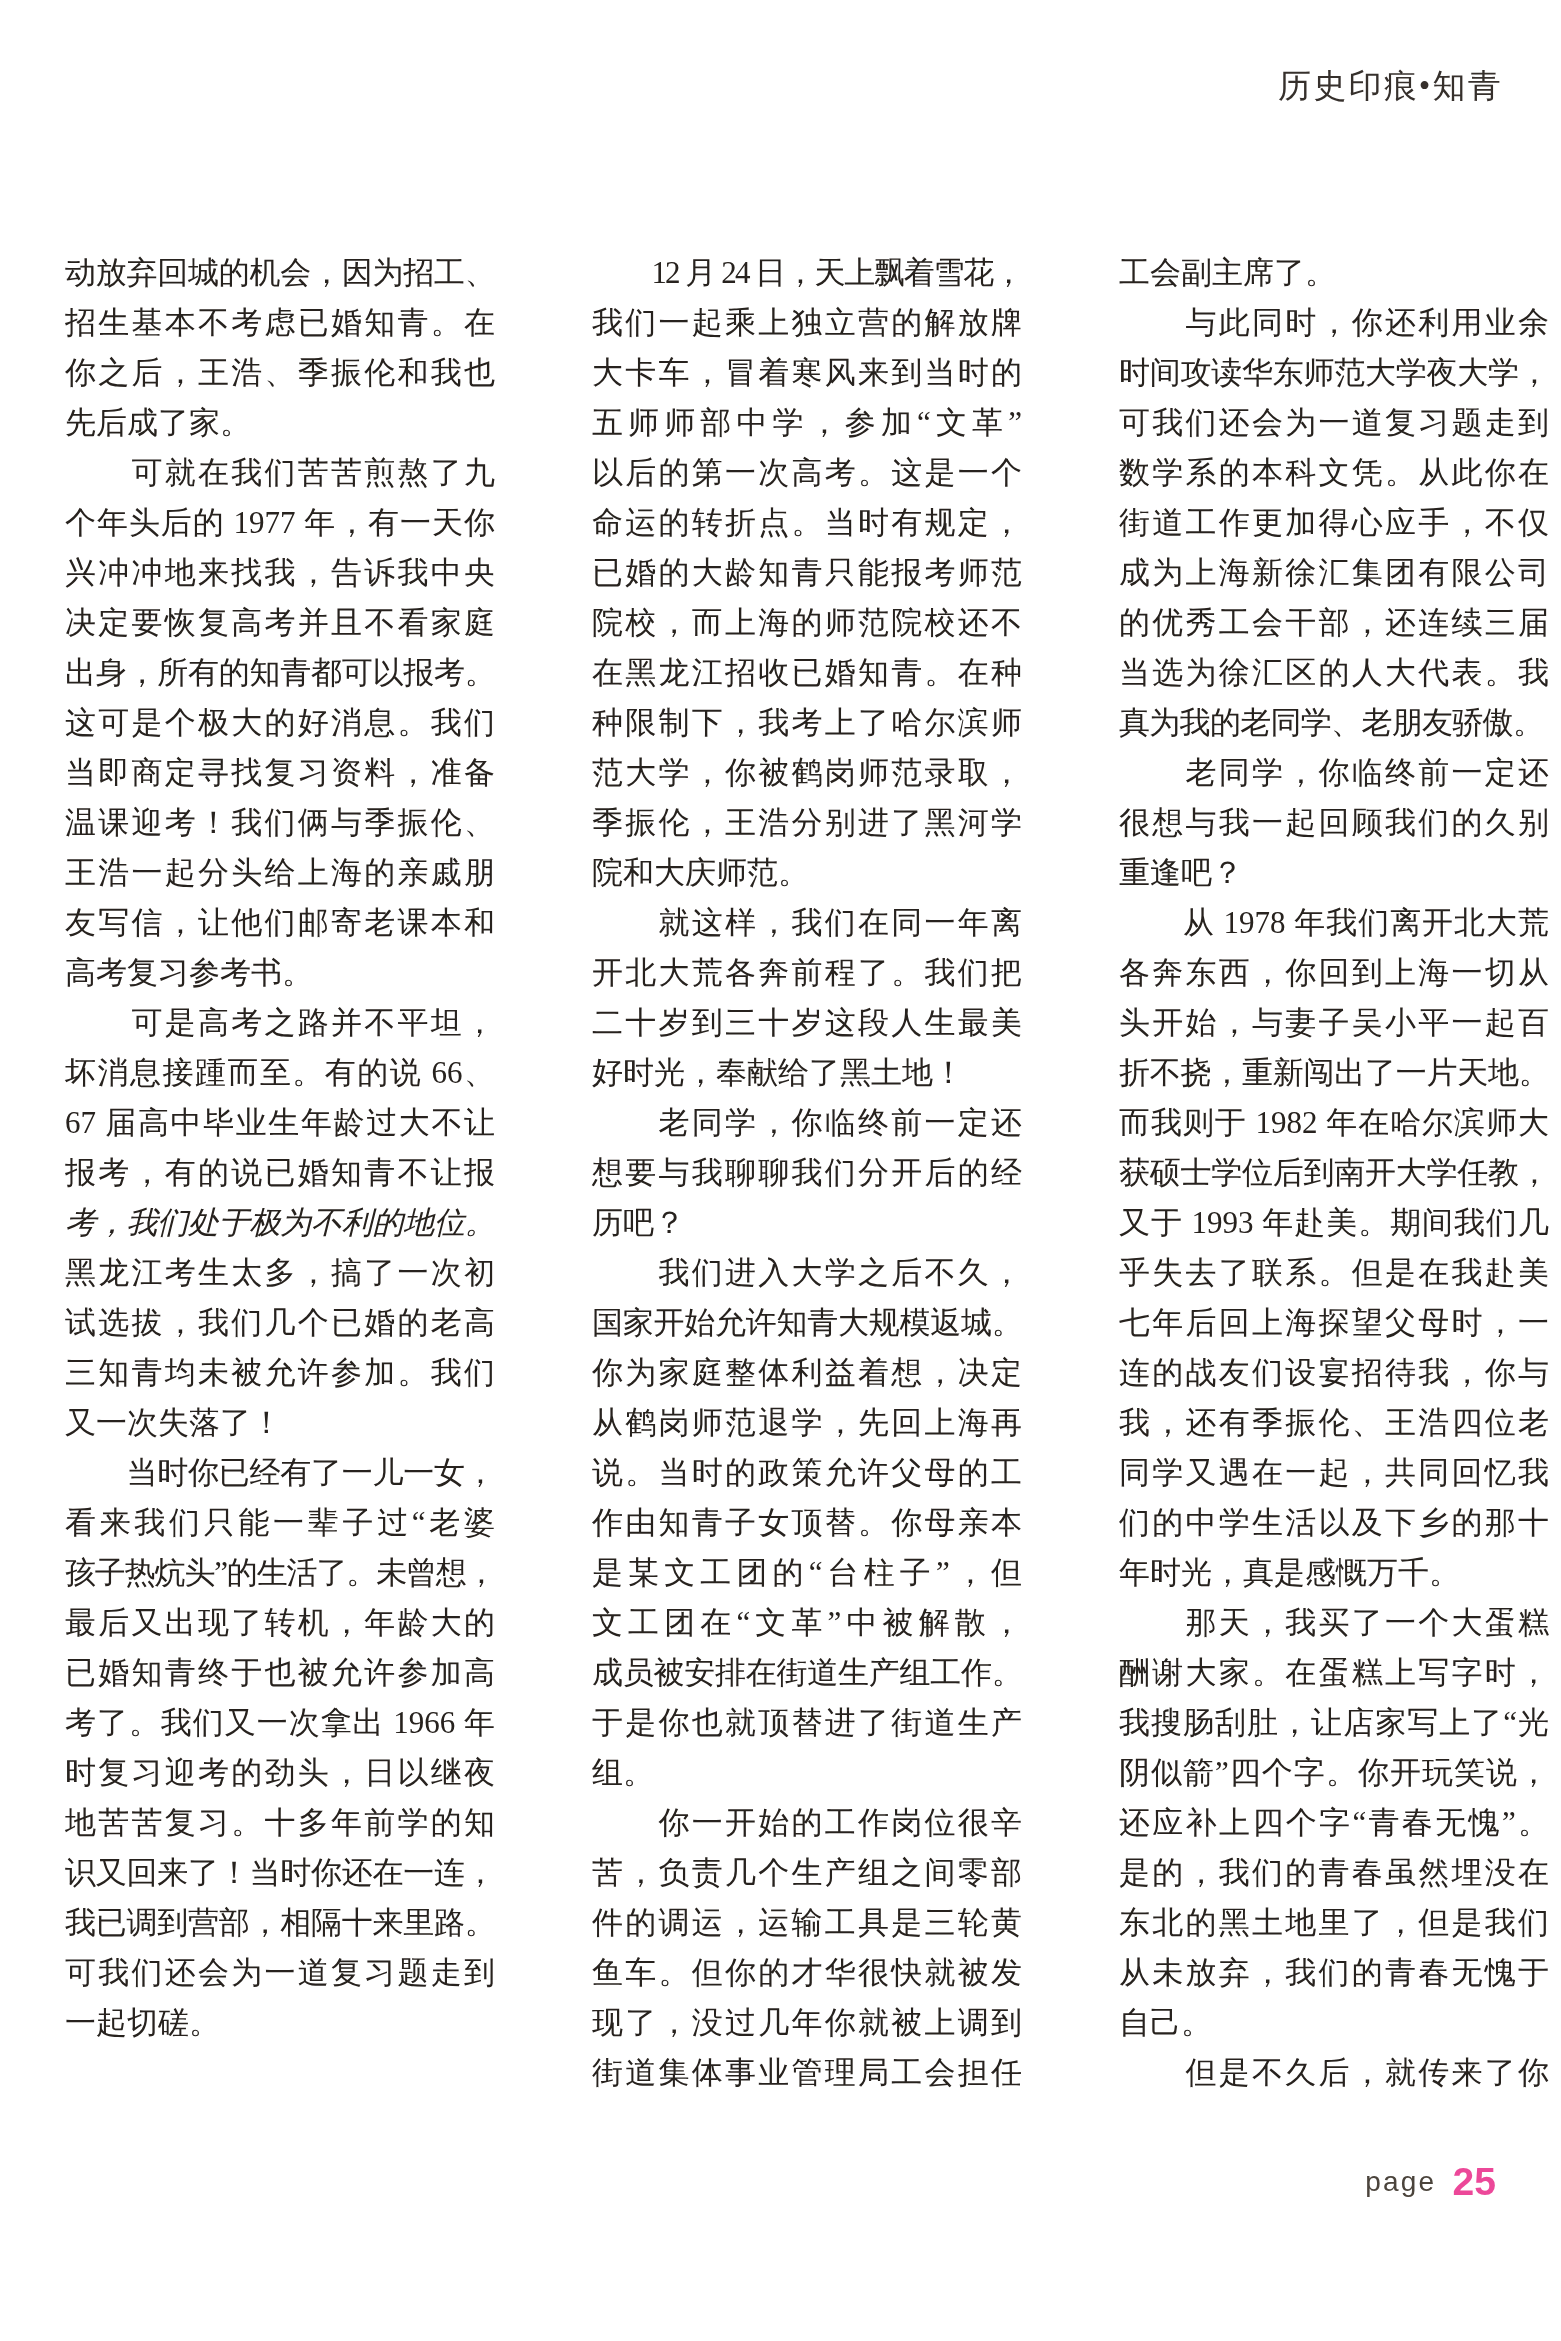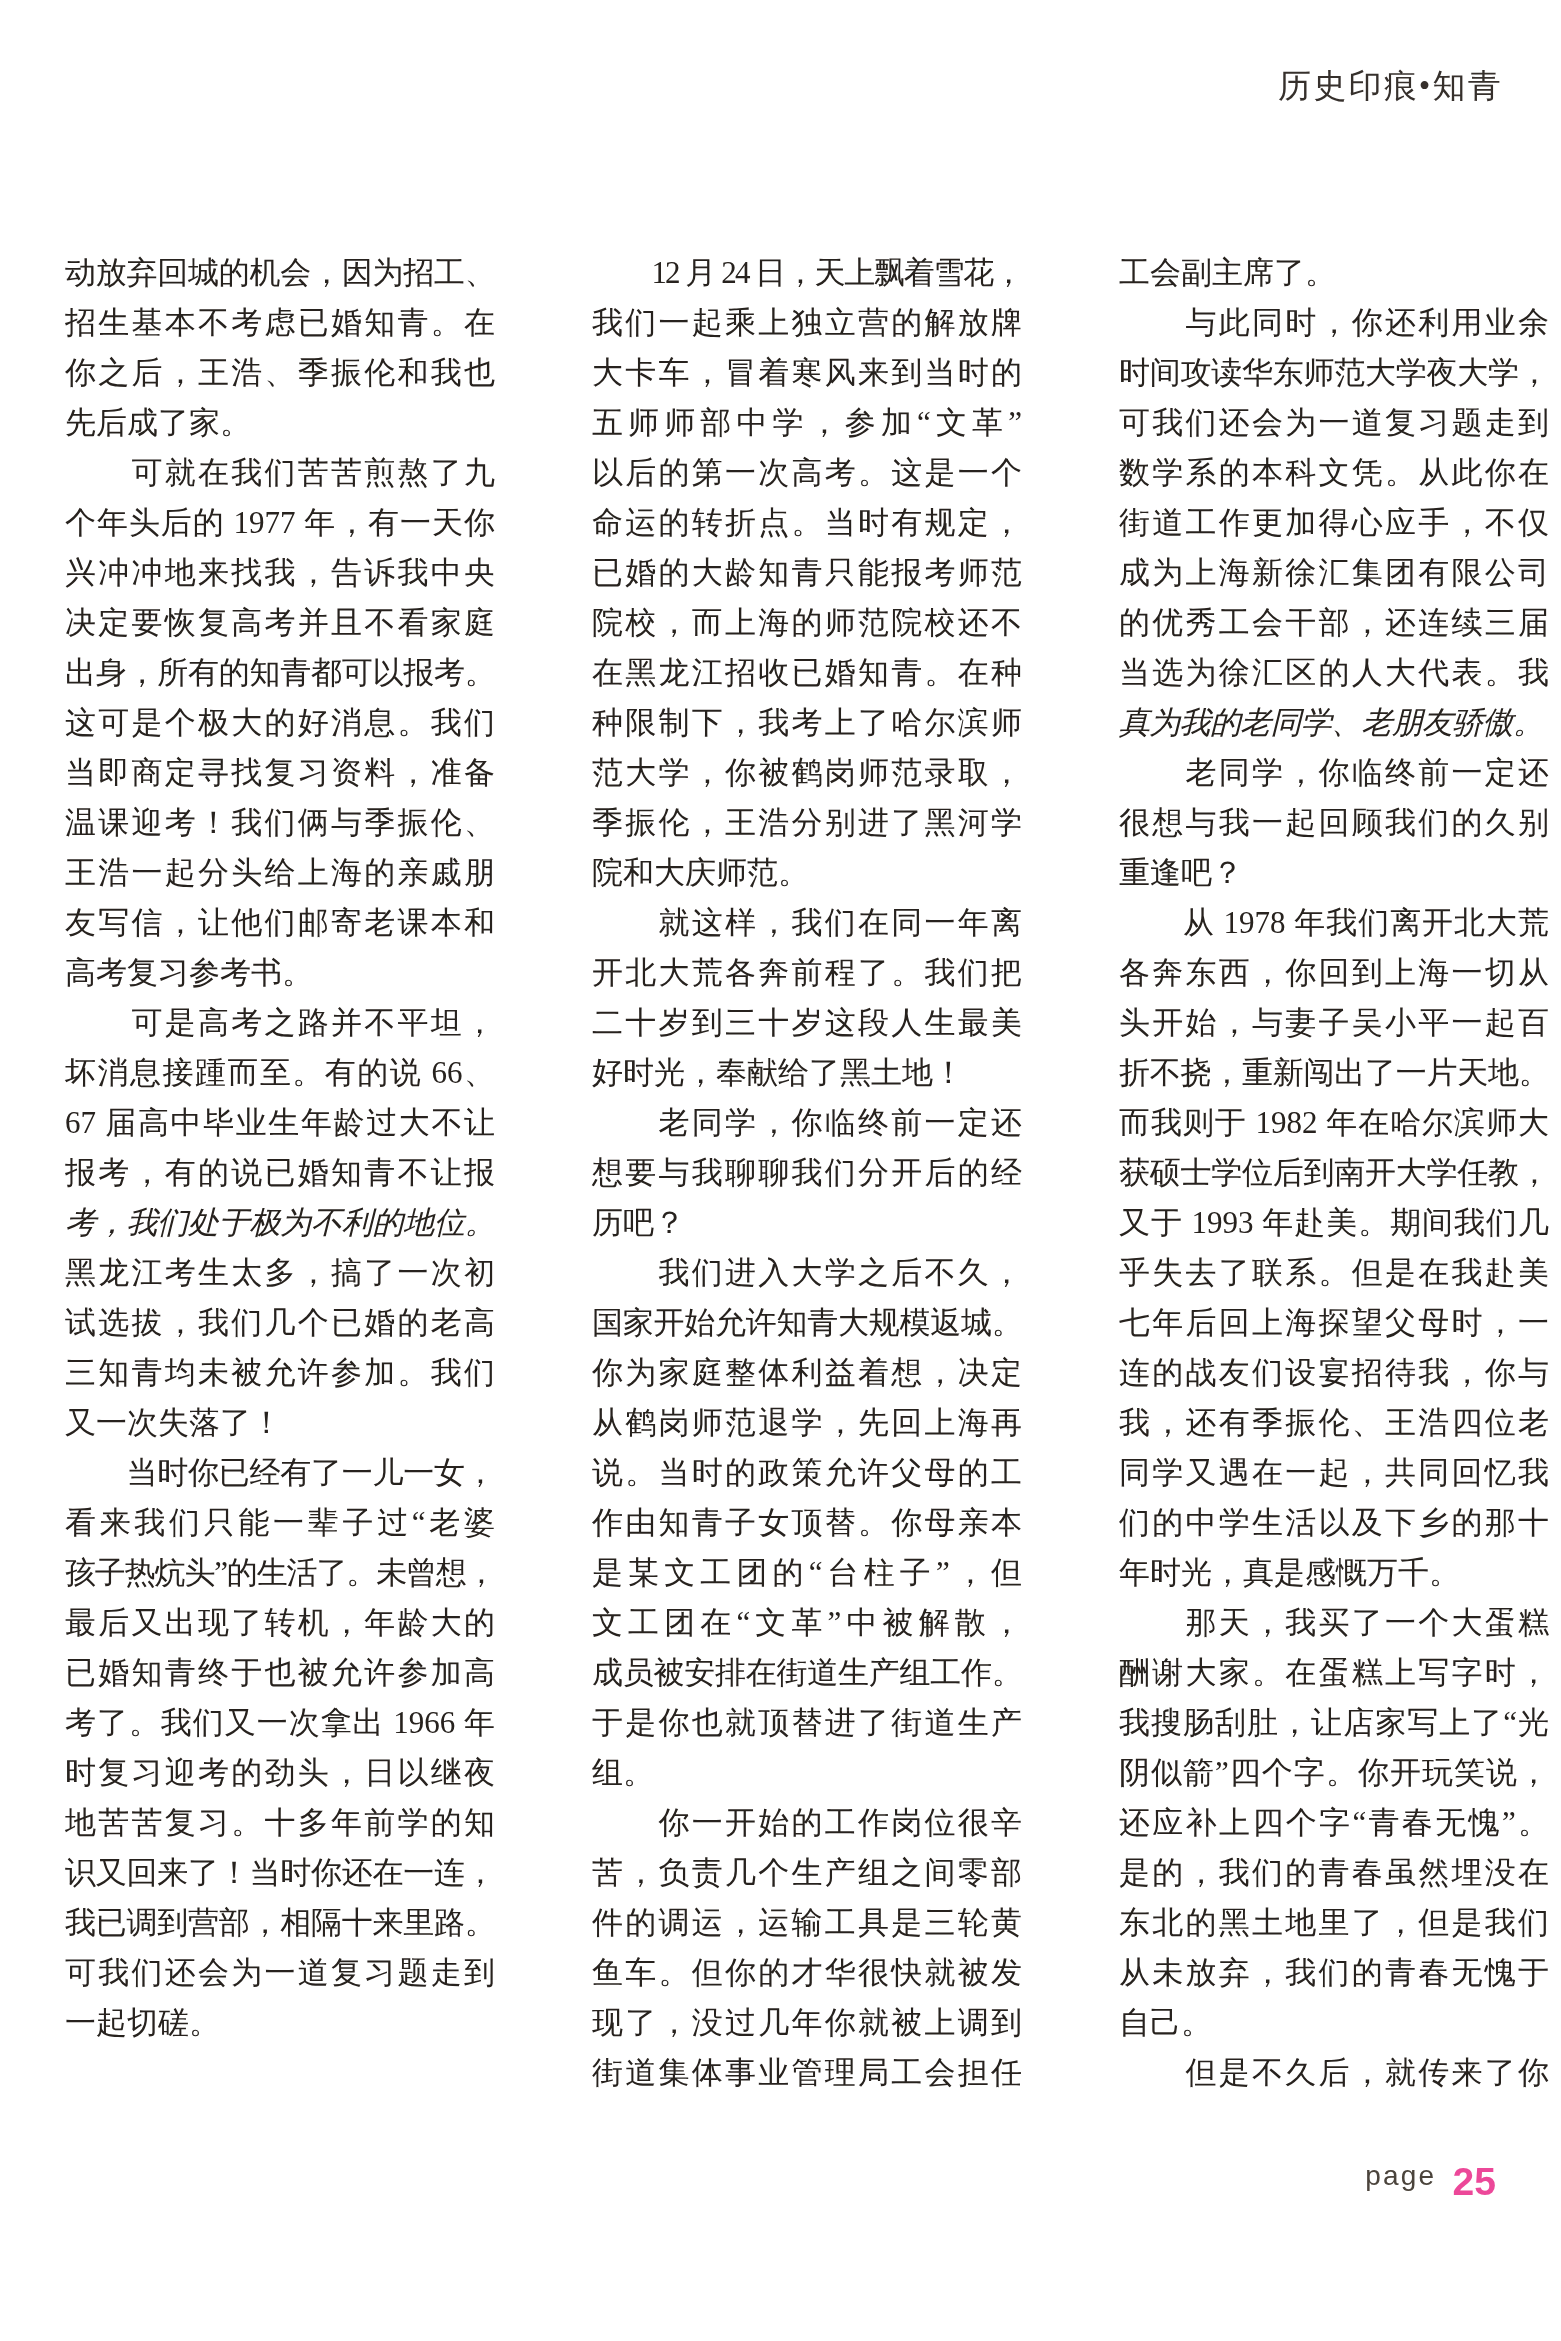--- a/index.html
+++ b/index.html
@@ -42,21 +42,21 @@
     overflow:visible;
   }
   .line.pend{
     text-align:left;
     text-align-last:left;
   }
   .footer{
     position:absolute;
     top:2160px;right:65px;
     display:flex;
-    align-items:flex-start;
+    align-items:center;
     gap:16.4px;
     font-family:"Liberation Sans","DejaVu Sans",sans-serif;
   }
   .pglabel{
     font-size:28px;
     letter-spacing:2.2px;
     font-weight:400;
     color:#4b443c;
   }
   .pgnum{
@@ -152,21 +152,21 @@
     <div class="col">
         <div class="line pend">工会副主席了。</div>
         <div class="line">　　与此同时，你还利用业余</div>
         <div class="line" style="letter-spacing: -0.7px;">时间攻读华东师范大学夜大学，</div>
         <div class="line">可我们还会为一道复习题走到</div>
         <div class="line">数学系的本科文凭。从此你在</div>
         <div class="line">街道工作更加得心应手，不仅</div>
         <div class="line">成为上海新徐汇集团有限公司</div>
         <div class="line">的优秀工会干部，还连续三届</div>
         <div class="line">当选为徐汇区的人大代表。我</div>
-        <div class="line pend" style="letter-spacing: -0.7px; font-style: italic;">真为我的老同学、老朋友骄傲。</div>
+        <div class="line pend" style="letter-spacing: -0.7px;">真为我的老同学、老朋友骄傲。</div>
         <div class="line">　　老同学，你临终前一定还</div>
         <div class="line">很想与我一起回顾我们的久别</div>
         <div class="line pend">重逢吧？</div>
         <div class="line">　　从 1978 年我们离开北大荒</div>
         <div class="line">各奔东西，你回到上海一切从</div>
         <div class="line">头开始，与妻子吴小平一起百</div>
         <div class="line" style="letter-spacing: -0.7px;">折不挠，重新闯出了一片天地。</div>
         <div class="line">而我则于 1982 年在哈尔滨师大</div>
         <div class="line" style="letter-spacing: -0.7px;">获硕士学位后到南开大学任教，</div>
         <div class="line">又于 1993 年赴美。期间我们几</div>

